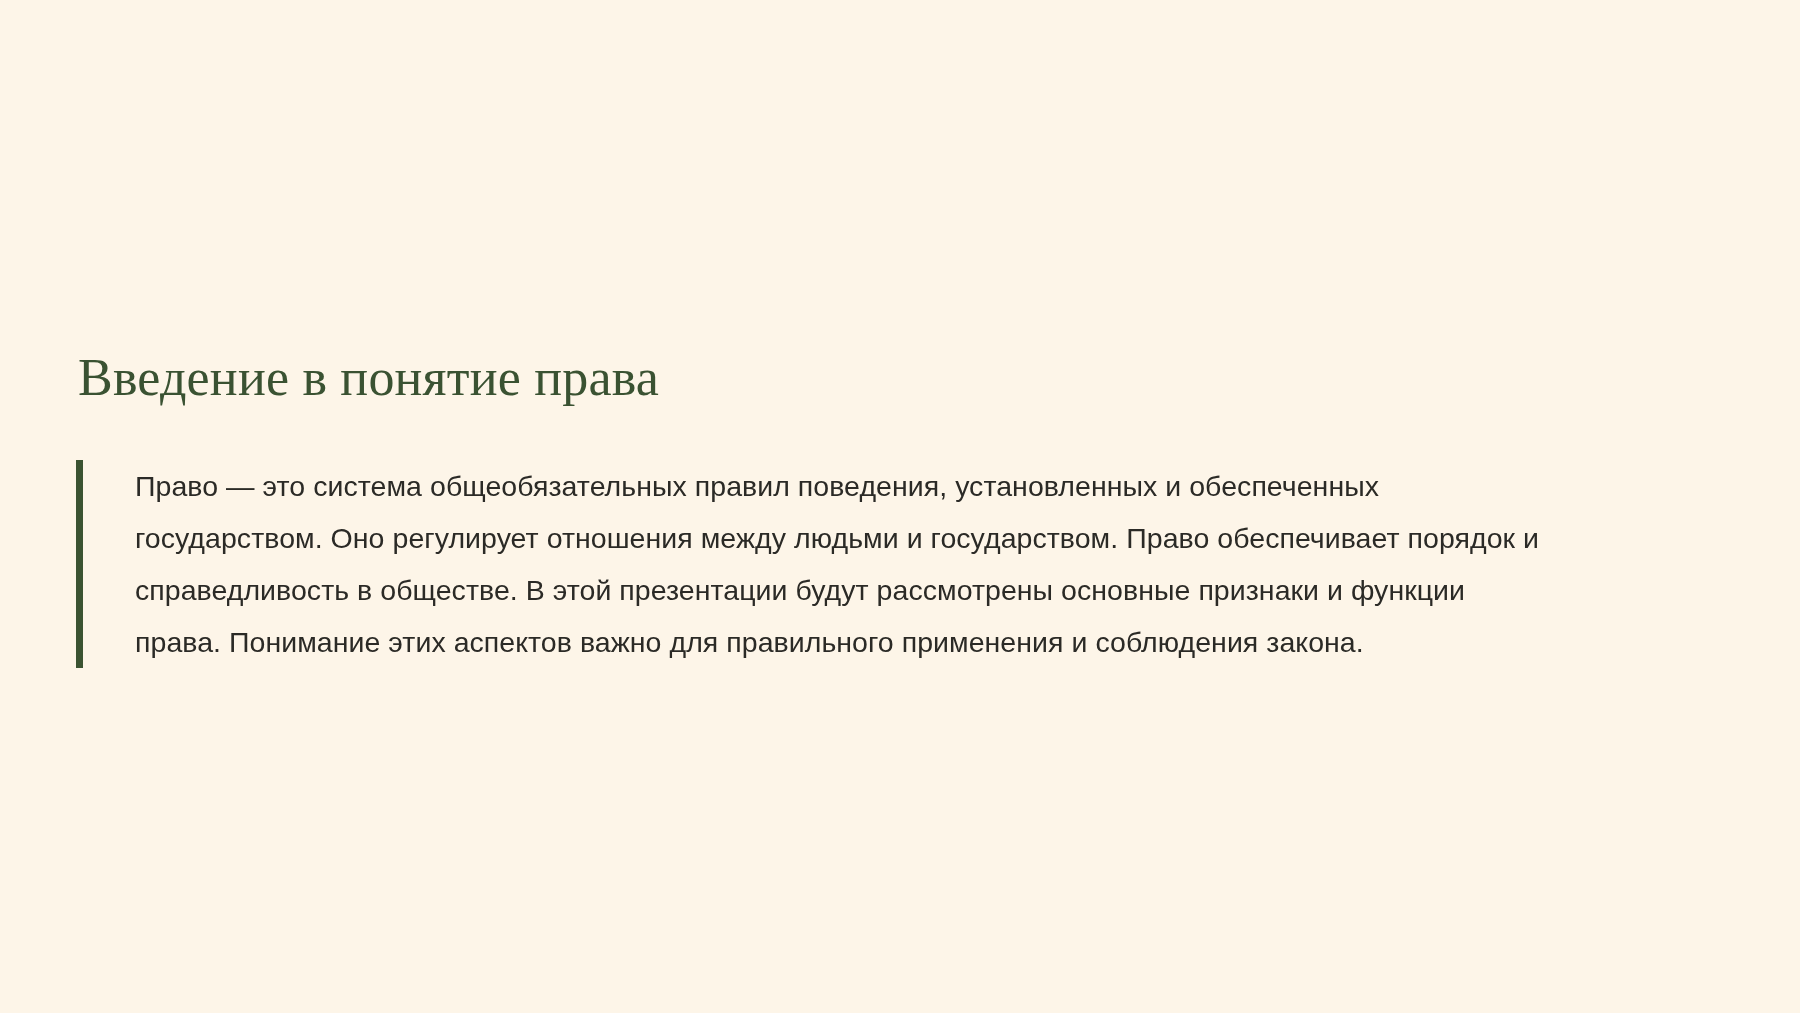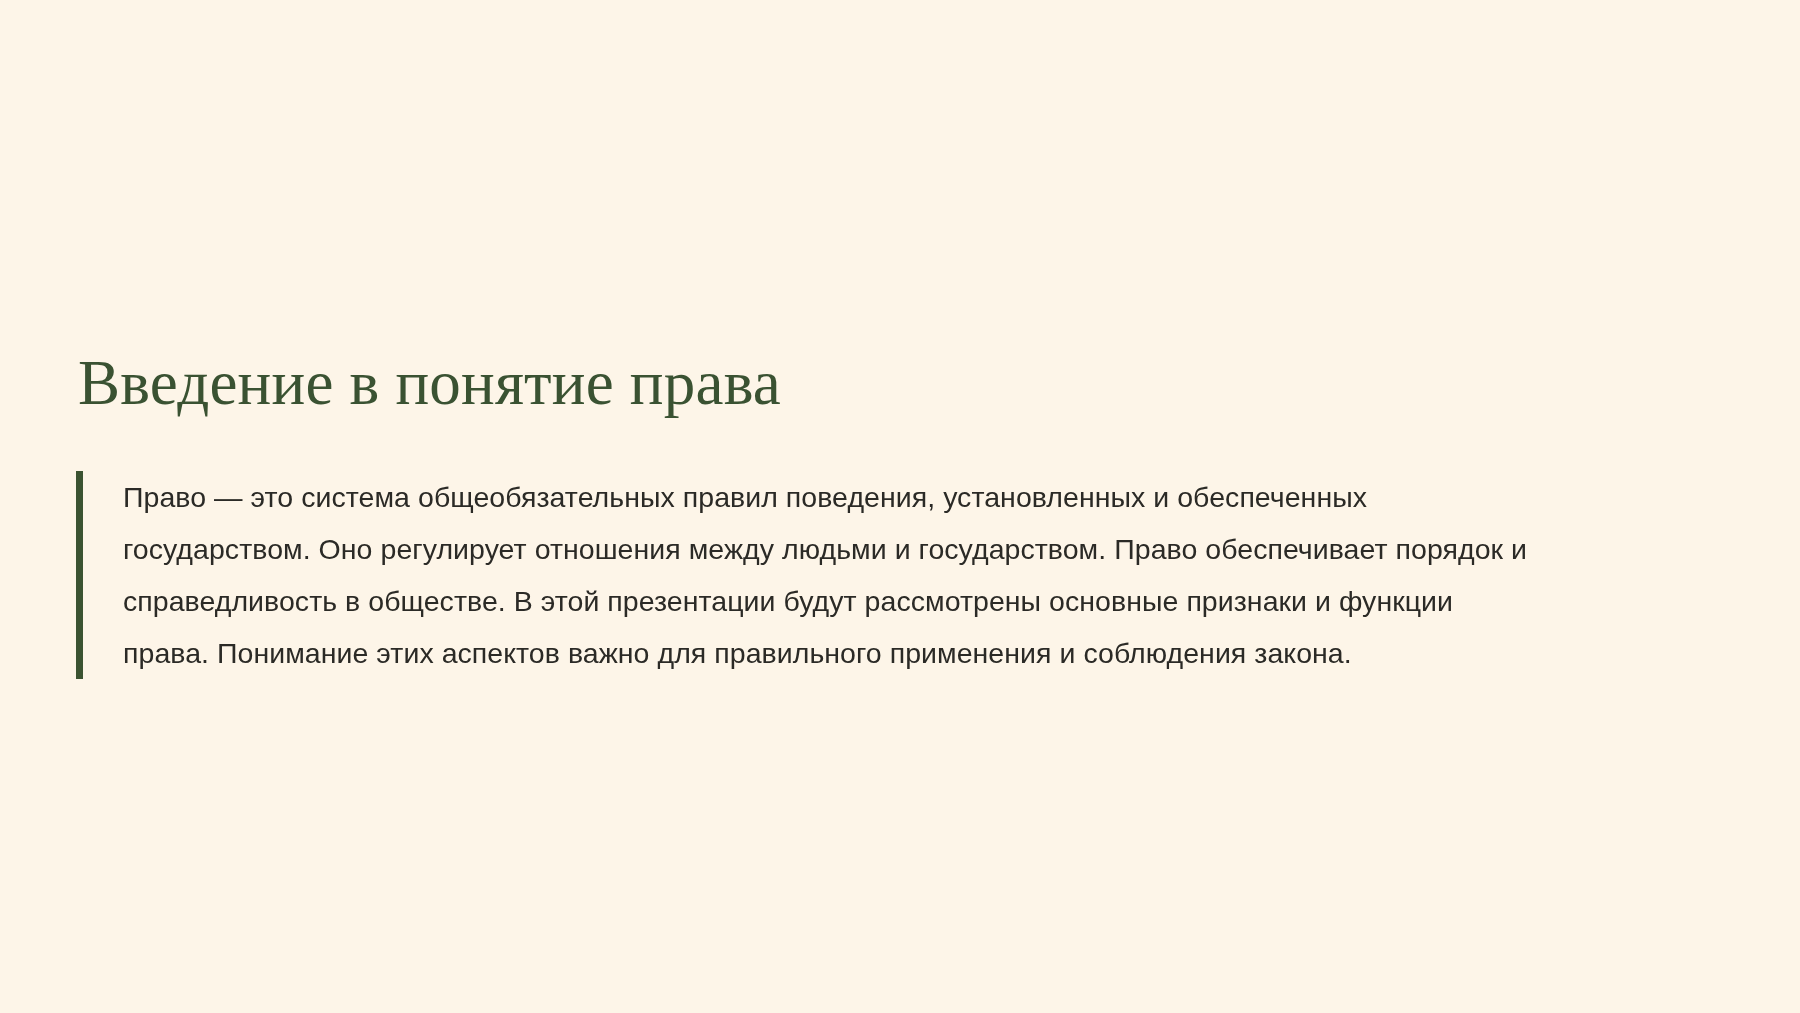--- a/index.html
+++ b/index.html
@@ -25,34 +25,34 @@
 
   .slide-content {
     position: absolute;
     left: 76px;
     top: 352px;
     width: 1660px;
   }
 
   .slide-title {
     font-family: "Liberation Serif", "DejaVu Serif", serif;
-    font-size: 63px;
+    font-size: 52px;
     font-weight: 400;
     line-height: 1.0;
     color: #3A5232;
     letter-spacing: 0.2px;
     margin: 0 0 0 2px;
     padding: 0;
     white-space: nowrap;
   }
 
   .body-block {
     position: relative;
     margin-top: 56px;
-    padding-left: 40px;
+    padding-left: 52px;
     border-left: 7px solid #3B5331;
     box-sizing: border-box;
   }
 
   .body-paragraph {
     margin: 0;
     padding: 0;
     font-family: "Liberation Sans", "DejaVu Sans", sans-serif;
     font-size: 28.5px;
     font-weight: 400;

